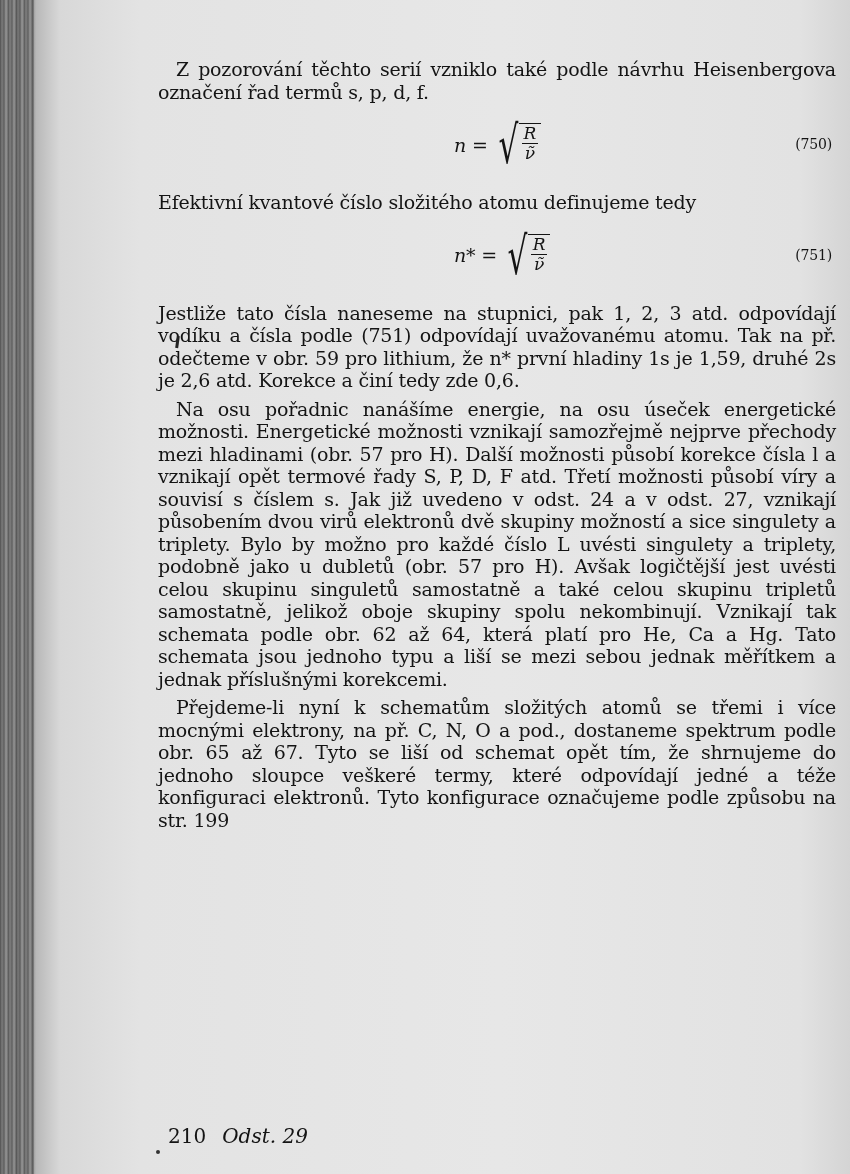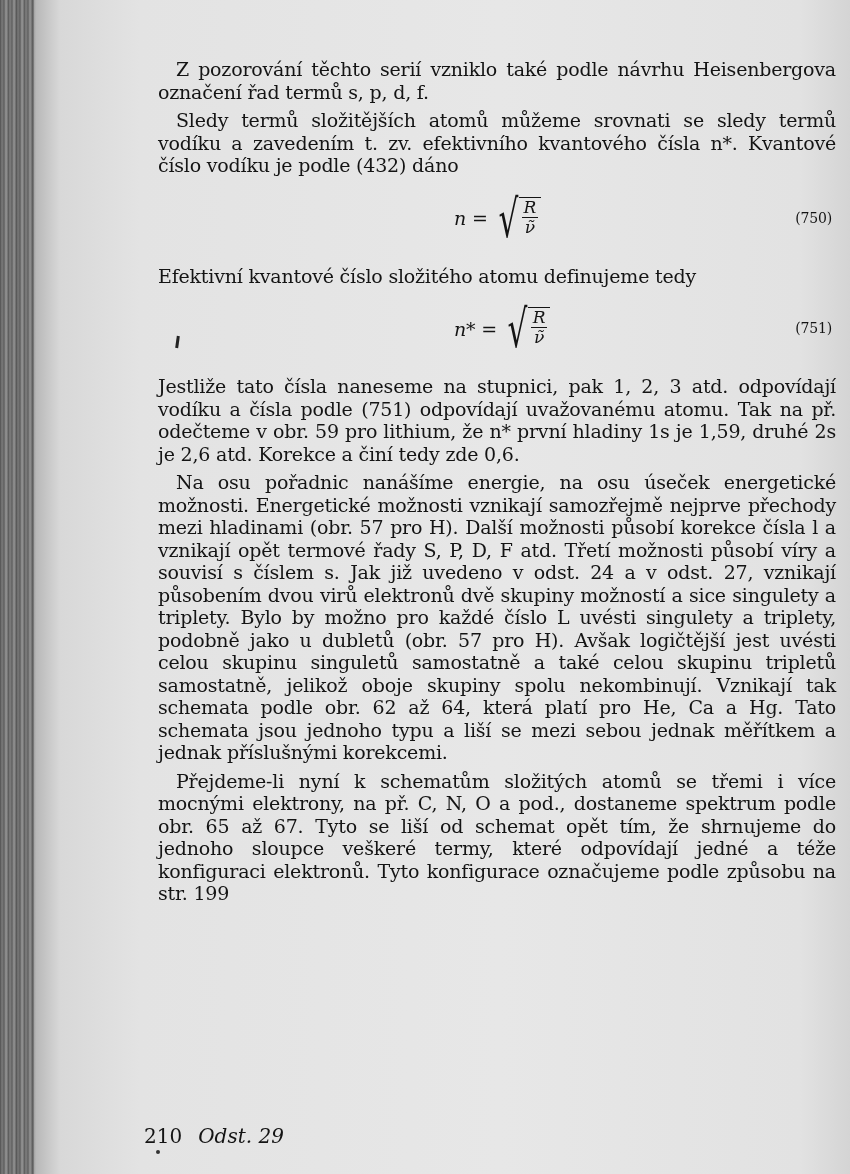--- a/index.html
+++ b/index.html
@@ -36,33 +36,32 @@
   }
   .eq .frac .num { font-style: italic; border-bottom: 1.2px solid #141414; padding: 0 2px; }
   .eq .frac .den { font-style: italic; }
   .eq .eqnum {
     position: absolute; right: 4px; top: 20px; font-size: 14px;
   }
   .mark {
     position: absolute; left: 176px; width: 3px; height: 12px; background: #222; transform: rotate(8deg);
   }
   .footer {
-    position: absolute; left: 144px; top: 1124px; font-size: 20px; display: flex; gap: 16px; align-items: center;
+    position: absolute; left: 168px; top: 1124px; font-size: 20px; display: flex; gap: 16px; align-items: center;
   }
   .footer .section { font-style: italic; font-size: 20px; font-weight: normal; }
   .dot { position: absolute; left: 156px; top: 1150px; width: 4px; height: 4px; background: #333; border-radius: 2px; }
 </style>
 </head>
 <body>
 
 <div class="spine"></div>
 
 <div class="page">
   <p class="indent">Z pozorování těchto serií vzniklo také podle návrhu Heisenbergova označení řad termů s, p, d, f.</p>
-  <p class="indent">Sledy termů složitějších atomů můžeme srovnati se sledy termů vodíku a zavedením t. zv. efektivního kvantového čísla n*. Kvantové číslo vodíku je podle (432) dáno</p>
 
   <div class="eq">
     <div class="formula">
       <i>n =</i>
       <span class="sqrt">
         <span class="radical">√</span>
         <span class="frac">
           <span class="num">R</span>
           <span class="den">ν̃</span>
         </span>

